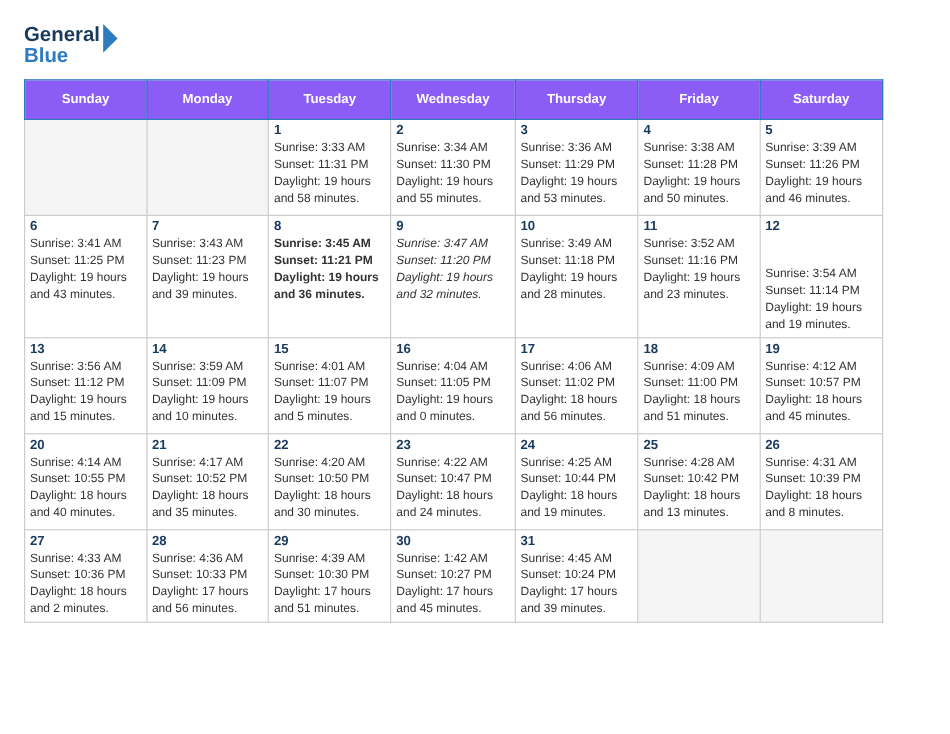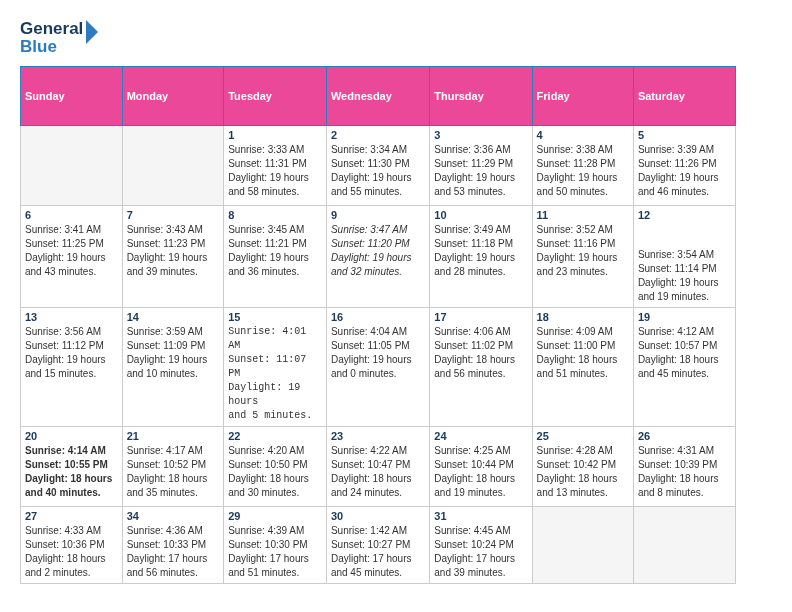--- a/index.html
+++ b/index.html
@@ -39,24 +39,24 @@
     .subtitle {
       font-size: 13px;
       color: #333;
     }
     .calendar {
       width: 100%;
       border-collapse: collapse;
       font-size: 9.5px;
     }
     .calendar th {
-      background: #ec4899;
+      background: #8b5cf6;
       color: #fff;
-      padding: 23px 4px;
-      text-align: left;
+      padding: 10px 4px;
+      text-align: center;
       font-size: 11px;
       font-weight: bold;
       border: 1px solid #2e7bbf;
     }
     .calendar td {
       border: 1px solid #ccc;
       vertical-align: top;
       padding: 3px 4px;
       width: 107px;
       height: 80px;
@@ -161,21 +161,21 @@
           </td>
           <td>
             <span class="day-num">7</span>
             <div class="day-info" style="white-space: pre-line;">Sunrise: 3:43 AM
 Sunset: 11:23 PM
 Daylight: 19 hours
 and 39 minutes.</div>
           </td>
           <td>
             <span class="day-num">8</span>
-            <div class="day-info" style="white-space: pre-line;">Sunrise: 3:45 AM
+            <div class="day-info" style="white-space: pre-line; font-weight: bold;">Sunrise: 3:45 AM
 Sunset: 11:21 PM
 Daylight: 19 hours
 and 36 minutes.</div>
           </td>
           <td>
             <span class="day-num">9</span>
             <div class="day-info" style="white-space: pre-line; font-style: italic;">Sunrise: 3:47 AM
 Sunset: 11:20 PM
 Daylight: 19 hours
 and 32 minutes.</div>
@@ -212,21 +212,21 @@
           </td>
           <td>
             <span class="day-num">14</span>
             <div class="day-info" style="white-space: pre-line;">Sunrise: 3:59 AM
 Sunset: 11:09 PM
 Daylight: 19 hours
 and 10 minutes.</div>
           </td>
           <td>
             <span class="day-num">15</span>
-            <div class="day-info" style="white-space: pre-line; font-family: Liberation Mono, monospace;">Sunrise: 4:01 AM
+            <div class="day-info" style="white-space: pre-line;">Sunrise: 4:01 AM
 Sunset: 11:07 PM
 Daylight: 19 hours
 and 5 minutes.</div>
           </td>
           <td>
             <span class="day-num">16</span>
             <div class="day-info" style="white-space: pre-line;">Sunrise: 4:04 AM
 Sunset: 11:05 PM
 Daylight: 19 hours
 and 0 minutes.</div>
@@ -249,21 +249,21 @@
             <span class="day-num">19</span>
             <div class="day-info" style="white-space: pre-line;">Sunrise: 4:12 AM
 Sunset: 10:57 PM
 Daylight: 18 hours
 and 45 minutes.</div>
           </td>
         </tr>
         <tr>
           <td>
             <span class="day-num">20</span>
-            <div class="day-info" style="white-space: pre-line; font-weight: bold;">Sunrise: 4:14 AM
+            <div class="day-info" style="white-space: pre-line;">Sunrise: 4:14 AM
 Sunset: 10:55 PM
 Daylight: 18 hours
 and 40 minutes.</div>
           </td>
           <td>
             <span class="day-num">21</span>
             <div class="day-info" style="white-space: pre-line;">Sunrise: 4:17 AM
 Sunset: 10:52 PM
 Daylight: 18 hours
 and 35 minutes.</div>
@@ -306,21 +306,21 @@
         </tr>
         <tr class="last-row">
           <td>
             <span class="day-num">27</span>
             <div class="day-info" style="white-space: pre-line;">Sunrise: 4:33 AM
 Sunset: 10:36 PM
 Daylight: 18 hours
 and 2 minutes.</div>
           </td>
           <td>
-            <span class="day-num">34</span>
+            <span class="day-num">28</span>
             <div class="day-info" style="white-space: pre-line;">Sunrise: 4:36 AM
 Sunset: 10:33 PM
 Daylight: 17 hours
 and 56 minutes.</div>
           </td>
           <td>
             <span class="day-num">29</span>
             <div class="day-info" style="white-space: pre-line;">Sunrise: 4:39 AM
 Sunset: 10:30 PM
 Daylight: 17 hours

